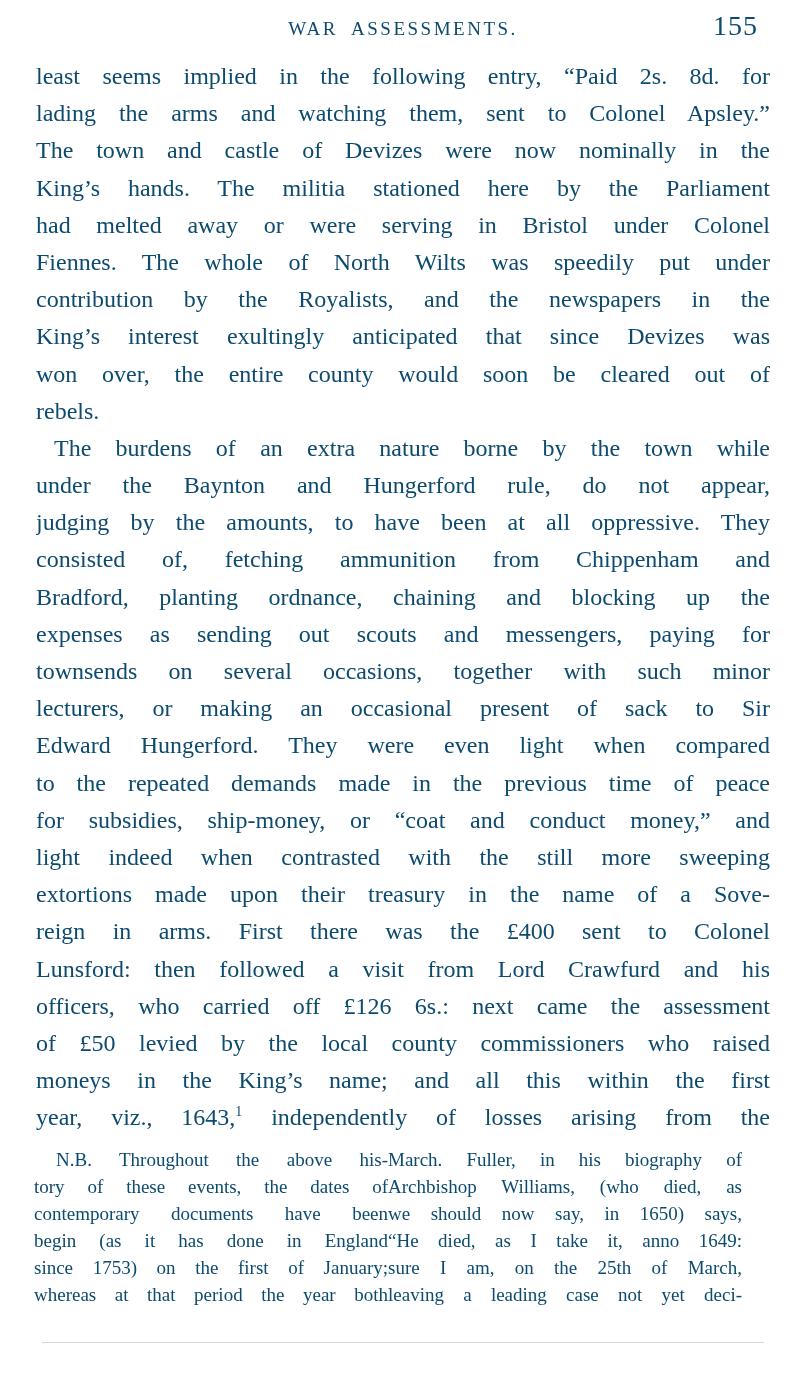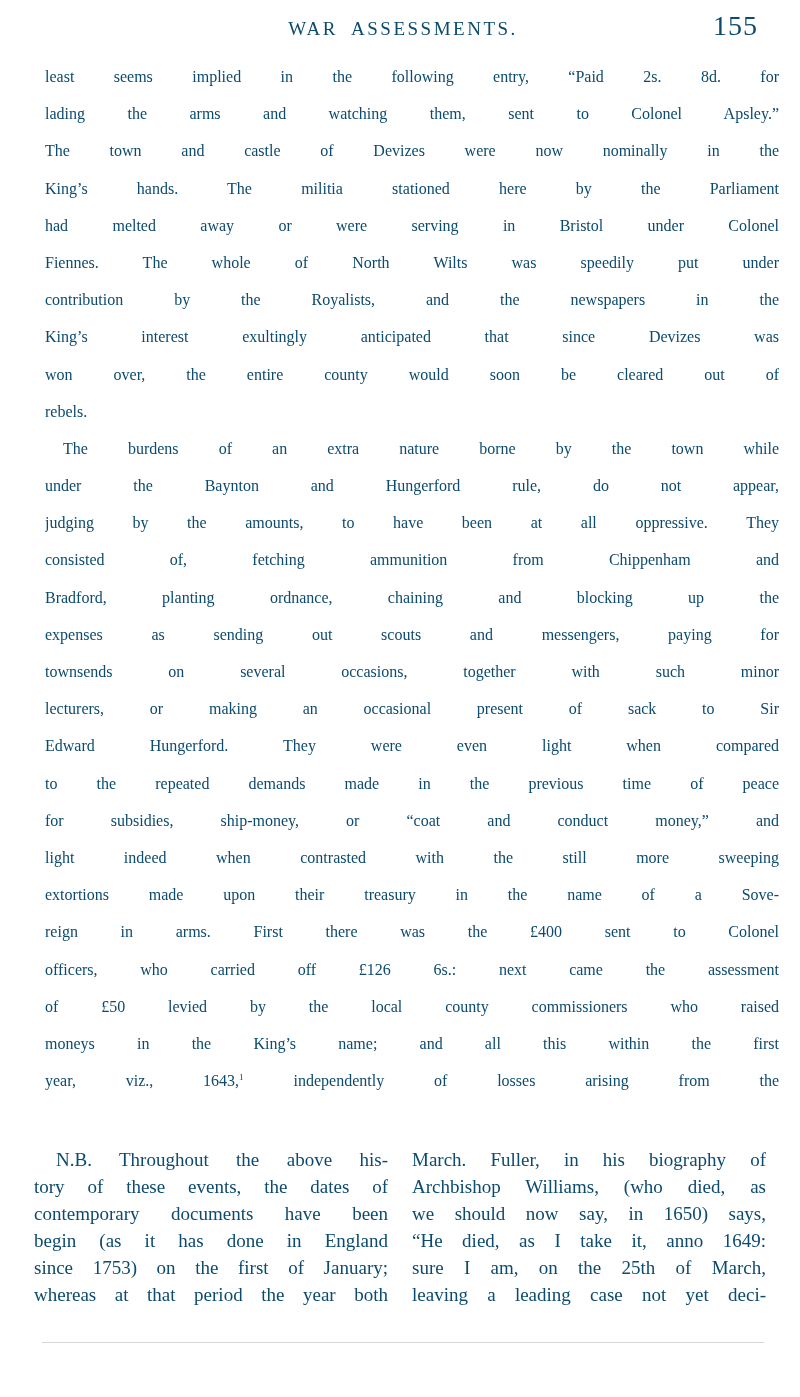--- a/index.html
+++ b/index.html
@@ -18,36 +18,36 @@
     display:block; text-align:center;
     font-size:19px; letter-spacing:2.5px; word-spacing:7px;
     padding-top:6px;
   }
   .page-number {
     position:absolute; right:12px; top:-2px;
     font-size:28px; letter-spacing:1px;
   }
   
   .body-text {
-    position:absolute; top:58px; left:45px; width:734px;
-    font-size:16px; line-height:37.2px;
+    position:absolute; top:58px; left:36px; width:734px;
+    font-size:24px; line-height:37.2px;
   }
   .line {
     text-align:justify;
     text-align-last:justify;
     height:37.2px; overflow:hidden;
     white-space:normal;
   }
   .line.para-end { text-align-last:left; }
   .line.indent { text-indent:18px; }
   sup.fnref { font-size:58%; line-height:0; vertical-align:super; }
   
   .footnotes {
     position:absolute; top:1146px; left:34px; width:732px;
-    display:flex; gap:24px;
+    display:flex; 
     font-size:19px; line-height:27px;
   }
   .fn-col { width:354px; }
   .fn-line {
     text-align:justify;
     text-align-last:justify;
     height:27px; overflow:hidden;
   }
   .fn-line.indent { text-indent:22px; }
   
@@ -85,20 +85,21 @@
     <div class="line">Bradford, planting ordnance, chaining and blocking up the</div>
     <div class="line">expenses as sending out scouts and messengers, paying for</div>
     <div class="line">townsends on several occasions, together with such minor</div>
     <div class="line">lecturers, or making an occasional present of sack to Sir</div>
     <div class="line">Edward Hungerford.  They were even light when compared</div>
     <div class="line">to the repeated demands made in the previous time of peace</div>
     <div class="line">for subsidies, ship-money, or “coat and conduct money,” and</div>
     <div class="line">light indeed when contrasted with the still more sweeping</div>
     <div class="line">extortions made upon their treasury in the name of a Sove-</div>
     <div class="line">reign in arms.  First there was the £400 sent to Colonel</div>
+    <div class="line">Lunsford: then followed a visit from Lord Crawfurd and his</div>
     <div class="line">officers, who carried off £126 6s.: next came the assessment</div>
     <div class="line">of £50 levied by the local county commissioners who raised</div>
     <div class="line">moneys in the King’s name; and all this within the first</div>
     <div class="line"><span>year, viz., 1643,</span><sup class="fnref">1</sup> <span>independently of losses arising from the</span></div>
   </div>
 
   <div class="footnotes">
     <div class="fn-col">
       <div class="fn-line indent">N.B.  Throughout the above his-</div>
       <div class="fn-line">tory of these events, the dates of</div>

